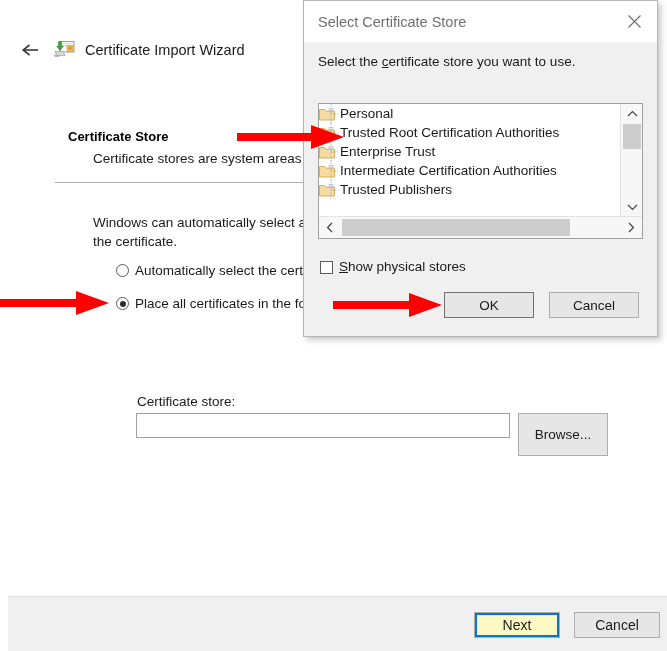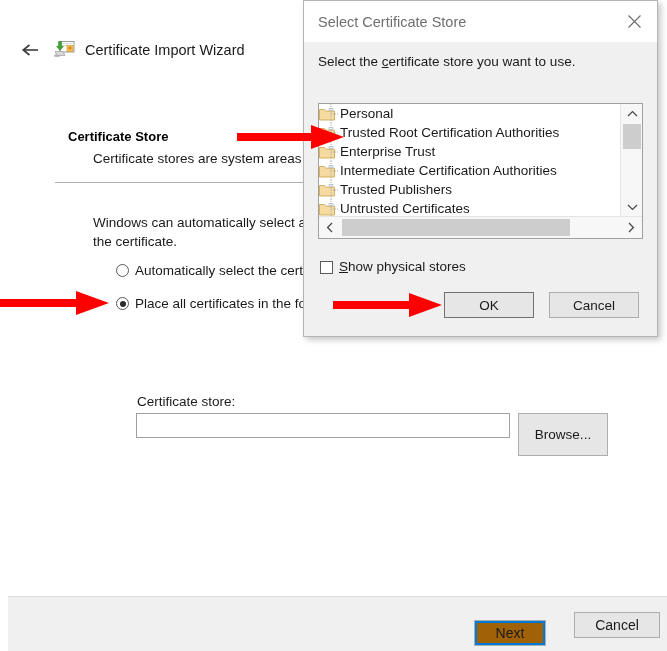--- a/index.html
+++ b/index.html
@@ -165,31 +165,30 @@
     position: absolute;
     left: 0; top: 596px;
     width: 666px; height: 55px;
     background: #f0f0f0;
     border-top: 1px solid #dfdfdf;
     box-sizing: border-box;
   }
   #next-button {
     position: absolute;
     left: 466px; top: 15px;
-    width: 72px; height: 26px;
-    background: #a16207;
+    width: 86px; height: 26px;
+    background: #fef9c3;
     border: 1px solid #adadad;
     outline: 2px solid #0078d7;
     outline-offset: -3px;
     box-sizing: border-box;
     font-family: "Liberation Sans", sans-serif;
     font-size: 14px;
     color: #1a1a1a;
     cursor: pointer;
-    margin-top: 8px;
   }
   #cancel-button-wizard {
     position: absolute;
     left: 566px; top: 15px;
     width: 86px; height: 26px;
     background: #e6e6e6;
     border: 1px solid #adadad;
     box-sizing: border-box;
     font-family: "Liberation Sans", sans-serif;
     font-size: 14px;
@@ -497,30 +496,20 @@
         <svg class="tree-connector" viewBox="0 0 9 19">
           <path d="M1 0 L1 19 M1 10 L9 10" stroke="#b0b0b0" stroke-width="1" stroke-dasharray="1 1" fill="none"></path>
         </svg>
         <svg class="folder-icon" viewBox="0 0 16 14">
           <path d="M0.5 2.5 L5.5 2.5 L6.8 4.2 L15.5 4.2 L15.5 13 L0.5 13 Z" fill="#f5dba0" stroke="#c9a24a" stroke-width="0.8"></path>
           <rect x="10" y="1.3" width="4" height="2.6" fill="#e9eef5" stroke="#b0b8c4" stroke-width="0.6"></rect>
         </svg>
         <span class="tree-label">Trusted Publishers</span>
       </div>
 
-      <div class="tree-item">
-        <svg class="tree-connector" viewBox="0 0 9 19">
-          <path d="M1 0 L1 19 M1 10 L9 10" stroke="#b0b0b0" stroke-width="1" stroke-dasharray="1 1" fill="none"></path>
-        </svg>
-        <svg class="folder-icon" viewBox="0 0 16 14">
-          <path d="M0.5 2.5 L5.5 2.5 L6.8 4.2 L15.5 4.2 L15.5 13 L0.5 13 Z" fill="#f5dba0" stroke="#c9a24a" stroke-width="0.8"></path>
-          <rect x="10" y="1.3" width="4" height="2.6" fill="#e9eef5" stroke="#b0b8c4" stroke-width="0.6"></rect>
-        </svg>
-        <span class="tree-label">Untrusted Certificates</span>
-      </div>
     </div>
 
     <div id="tree-vscroll">
       <div class="sb-arrow">
         <svg width="11" height="8" viewBox="0 0 11 8">
             <path d="M1 6 L5.5 1.6 L10 6" stroke="#4a4a4a" stroke-width="1.3" fill="none"></path>
           </svg>
       </div>
       <div id="tree-vscroll-thumb"></div>
       <div class="sb-arrow" style="position:absolute;bottom:0;left:0;">

